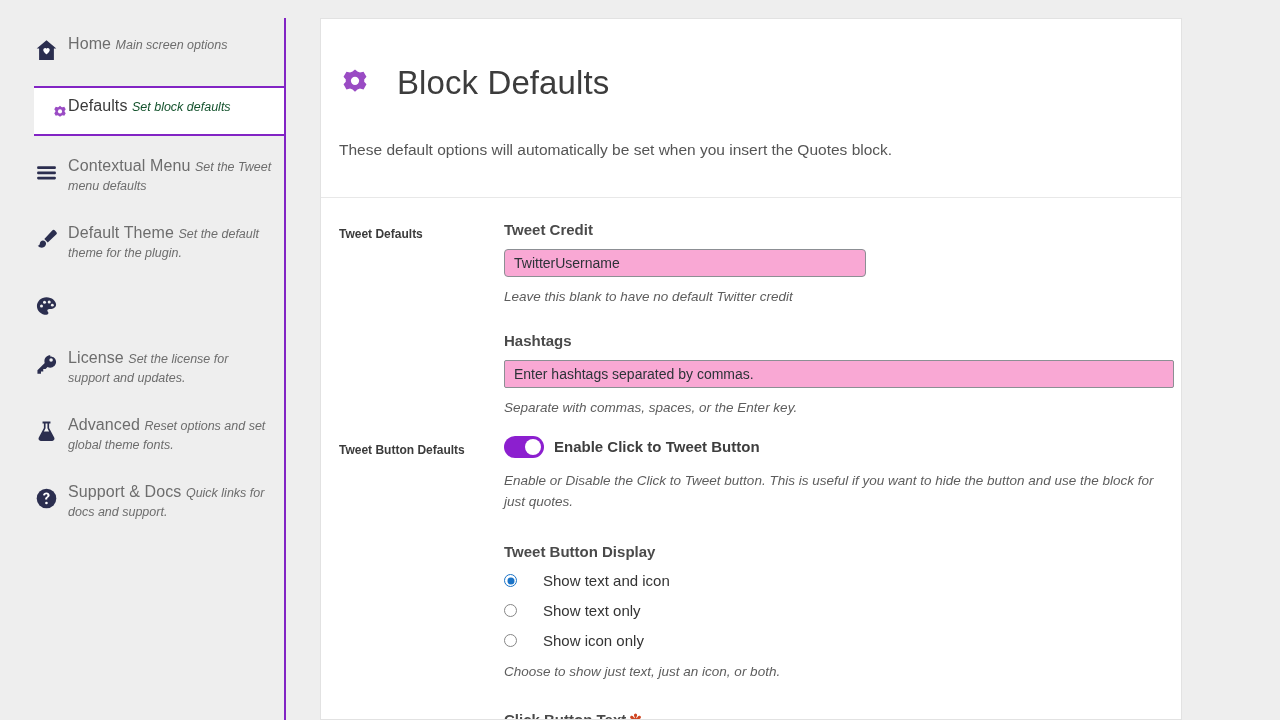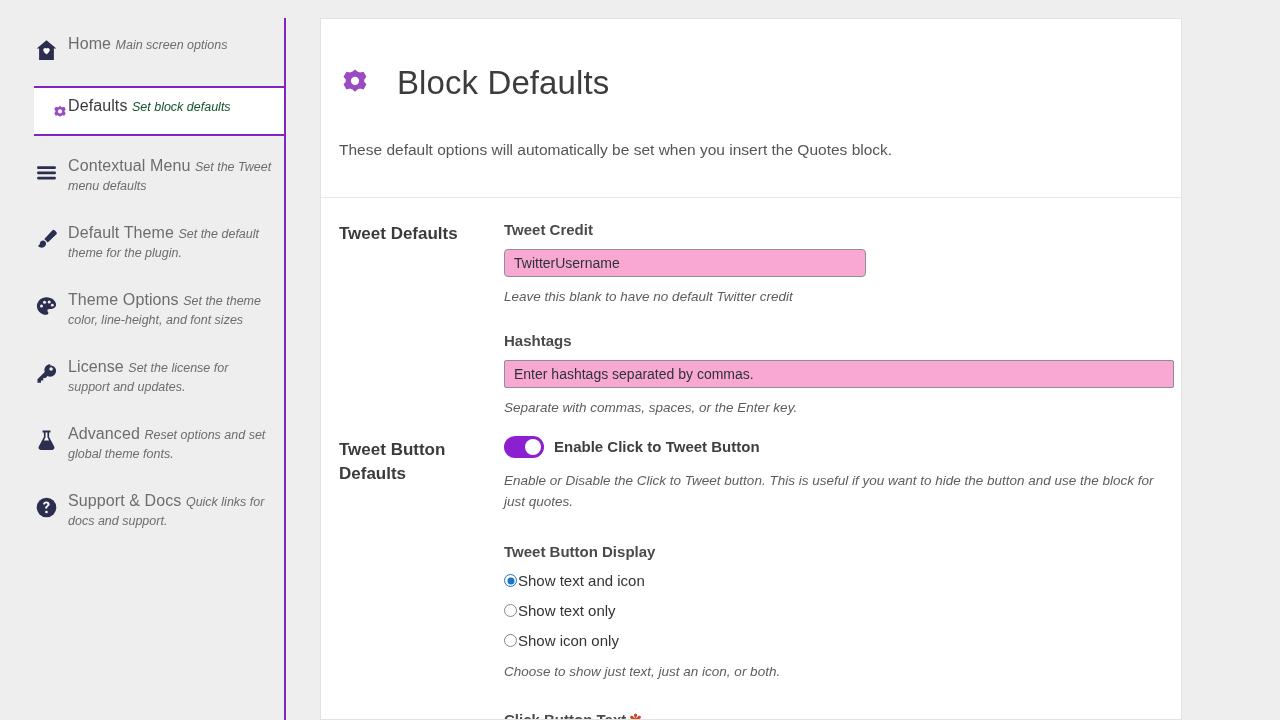--- a/index.html
+++ b/index.html
@@ -145,21 +145,21 @@
   }
 
   .section {
     display: flex;
     padding: 22px 10px 0 18px;
     box-sizing: border-box;
   }
 
   .section-label {
     flex: 0 0 165px;
-    font-size: 17px;
+    font-size: 12px;
     font-weight: bold;
     color: #3b3b3b;
     line-height: 24px;
     padding-top: 2px;
   }
 
   .section-fields {
     flex: 1 1 auto;
     min-width: 0;
     padding-right: 8px;
@@ -238,21 +238,21 @@
     font-size: 15px;
     font-weight: bold;
     color: #3e3e3e;
     line-height: 20px;
   }
 
   
   .radio-row {
     display: flex;
     align-items: center;
-    gap: 1px;
+    gap: 26px;
     margin-bottom: 10px;
     cursor: pointer;
   }
   .radio-row:first-of-type { margin-top: 2px; }
 
   .radio {
     flex: 0 0 auto;
     width: 13px;
     height: 13px;
     border-radius: 50%;
@@ -344,24 +344,20 @@
 
     <div class="nav-item" style="margin-top:12px;">
       <span class="nav-icon">
         <svg class="icon-svg" width="25" height="25" viewBox="0 0 24 24">
           <path fill="#2b2e4f" d="M12 3C6.9 3 2.8 6.8 2.8 11.5S6.9 20 12 20c1 0 1.8-.8 1.8-1.7 0-.5-.2-.9-.5-1.2-.3-.3-.5-.7-.5-1.1 0-.9.8-1.7 1.8-1.7h2.1c2.5 0 4.5-1.9 4.5-4.2C21.2 6.5 17.1 3 12 3z"></path>
           <circle cx="7.2" cy="11.6" r="1.45" fill="#f2f2f2"></circle>
           <circle cx="10.1" cy="7.9" r="1.45" fill="#f2f2f2"></circle>
           <circle cx="14.6" cy="7.6" r="1.45" fill="#f2f2f2"></circle>
           <circle cx="17.6" cy="10.7" r="1.35" fill="#f2f2f2"></circle>
         </svg>
-      </span>
-      <span class="nav-text">
-        <span class="nav-label">Theme Options</span>
-        <span class="nav-desc">Set the theme color, line-height, and font sizes</span>
       </span>
     </div>
 
     <div class="nav-item" style="margin-top:12px;">
       <span class="nav-icon">
         <svg class="icon-svg" width="25" height="25" viewBox="0 0 24 24">
           <path fill="#2b2e4f" d="M15.6 3.2c-3.1 0-5.6 2.5-5.6 5.6 0 .6.1 1.2.3 1.8l-7 7v3.2h3.4v-2.2h2.2v-2.2h2.2l1.9-1.9c.8.3 1.7.5 2.6.5 3.1 0 5.6-2.5 5.6-5.6s-2.5-5.2-5.6-5.2z"></path>
           <circle cx="16.4" cy="7.7" r="1.7" fill="#f2f2f2"></circle>
         </svg>
       </span>

